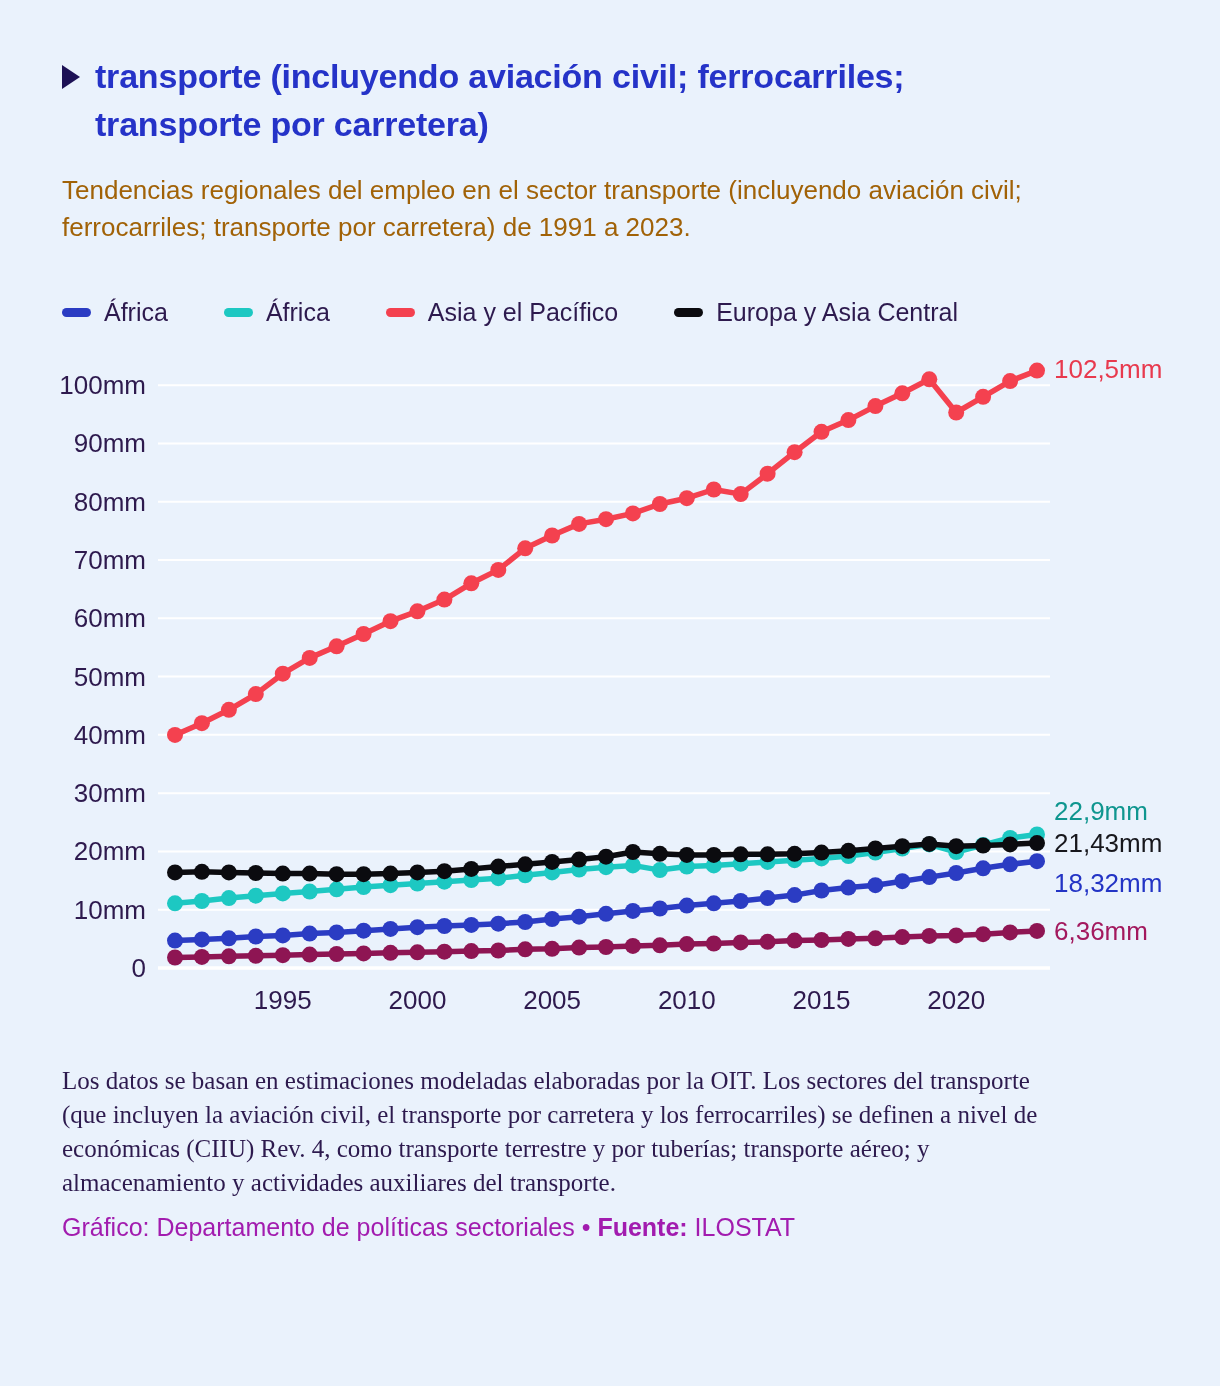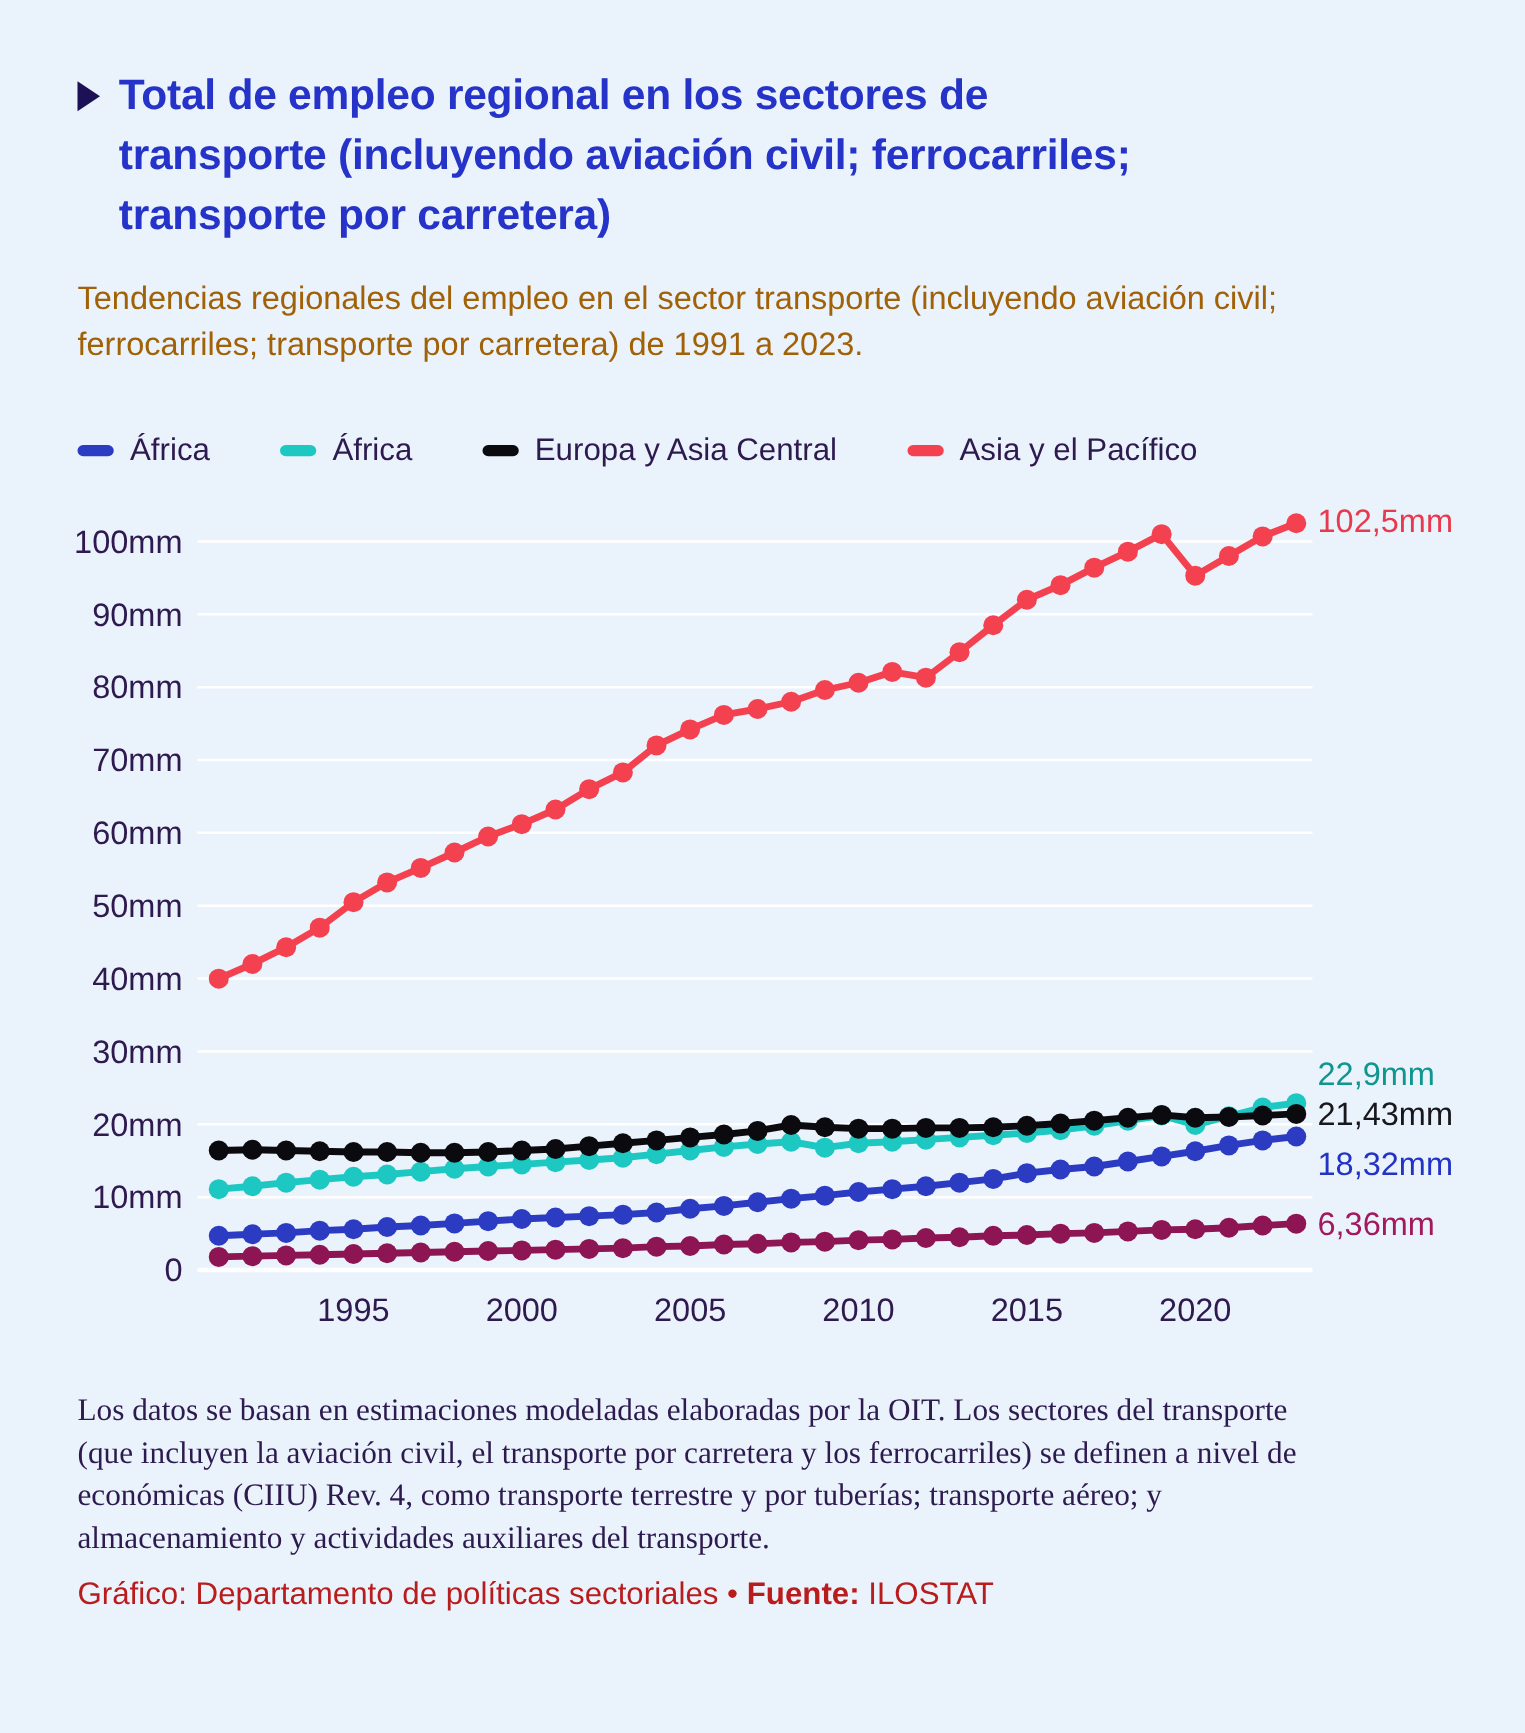--- a/index.html
+++ b/index.html
@@ -22,56 +22,55 @@
     color:#2533C8;letter-spacing:-0.2px;
   }
   .subtitle{margin-top:24px;font-size:26px;line-height:37px;color:#a16207;}
   .legend{display:flex;align-items:center;margin-top:50px;height:32px;}
   .legend-item{display:flex;align-items:center;margin-right:56px;}
   .legend-swatch{width:29px;height:9px;border-radius:5px;margin-right:13px;background:#999;}
   .legend-label{font-size:25px;color:#2D1A4E;}
   svg.chart{display:block;margin-top:6px;}
   .chart text{font-family:"Liberation Sans","DejaVu Sans",sans-serif;}
   .footer-note{margin-top:30px;font-size:25px;line-height:34px;color:#2D1A4E;font-family:Liberation Serif, serif;}
-  .credit{margin-top:13px;font-size:25px;color:#b91c1c;}
+  .credit{margin-top:13px;font-size:25px;color:#a21caf;}
   .credit b{font-weight:700;}
 </style>
 </head>
 <body>
 
 <div class="pad title-row">
   <span class="arrow"></span>
   <div class="title">
-    <div>Total de empleo regional en los sectores de</div>
     <div>transporte (incluyendo aviación civil; ferrocarriles;</div>
     <div>transporte por carretera)</div>
   </div>
 </div>
 
 <div class="pad subtitle">
   <div>Tendencias regionales del empleo en el sector transporte (incluyendo aviación civil;</div>
   <div>ferrocarriles; transporte por carretera) de 1991 a 2023.</div>
 </div>
 
 <div class="pad legend">
   <div class="legend-item">
     <span class="legend-swatch" style="background: rgb(43, 60, 195);"></span>
     <span class="legend-label">África</span>
   </div>
   <div class="legend-item">
     <span class="legend-swatch" style="background: rgb(29, 200, 194);"></span>
     <span class="legend-label">África</span>
   </div>
   <div class="legend-item">
+    <span class="legend-swatch" style="background: rgb(244, 65, 79);"></span>
+    <span class="legend-label">Asia y el Pacífico</span>
+  </div>
+  <div class="legend-item">
     <span class="legend-swatch" style="background: rgb(11, 11, 15);"></span>
     <span class="legend-label">Europa y Asia Central</span>
-  </div>
-  <div class="legend-item">
-    <span class="legend-swatch" style="background: rgb(244, 65, 79);"></span>
-    <span class="legend-label">Asia y el Pacífico</span>
   </div>
 </div>
 
 <svg class="chart" width="1220" height="700" viewBox="0 0 1220 700" xmlns="http://www.w3.org/2000/svg">
     <line x1="158" x2="1050" y1="634" y2="634" stroke="#FFFFFF" stroke-width="3.5"></line>
     <text x="146" y="643" text-anchor="end" font-size="26" fill="#2E1A4E">0</text>
     <line x1="158" x2="1050" y1="575.7139999999999" y2="575.7139999999999" stroke="#FFFFFF" stroke-width="2"></line>
     <text x="146" y="584.7139999999999" text-anchor="end" font-size="26" fill="#2E1A4E">10mm</text>
     <line x1="158" x2="1050" y1="517.428" y2="517.428" stroke="#FFFFFF" stroke-width="2"></line>
     <text x="146" y="526.428" text-anchor="end" font-size="26" fill="#2E1A4E">20mm</text>

